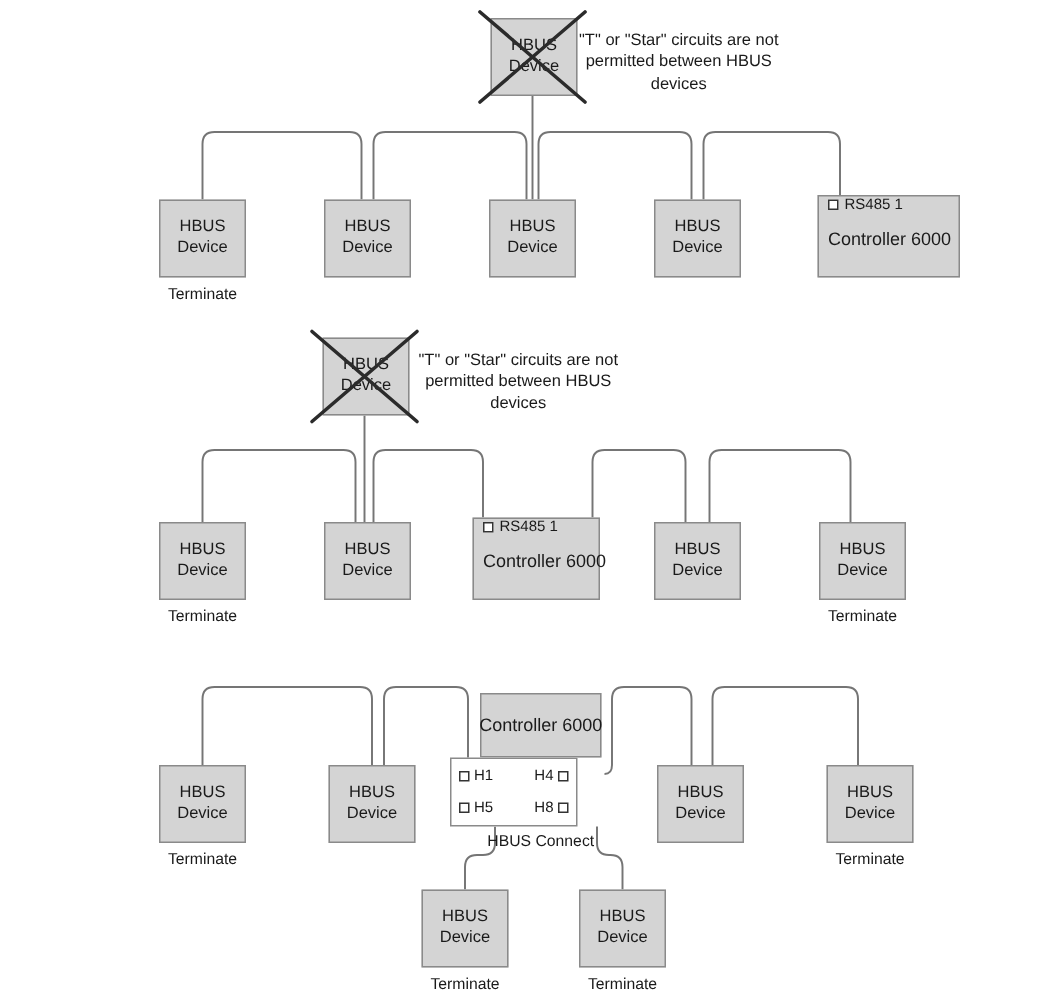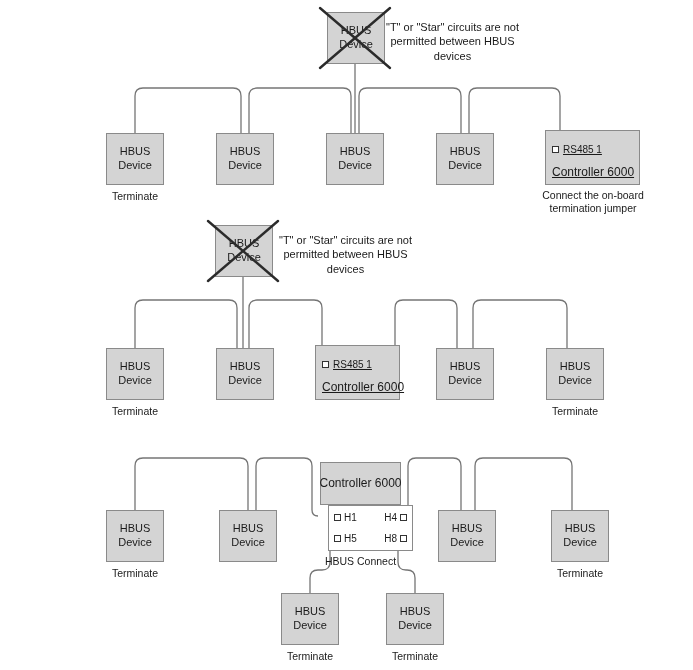--- a/index.html
+++ b/index.html
@@ -14,21 +14,21 @@
 
   .box { position:absolute; z-index:2; background:var(--box-fill,#d4d4d4);
          border:1px solid var(--box-border,#8a8a8a); display:flex; align-items:center;
          justify-content:center; text-align:center; font-size:11px; line-height:1.25; }
   .dev { width:58px; height:52px; }
 
   .caption { position:absolute; z-index:2; font-size:10.5px; text-align:center; line-height:1.25; }
   .note { position:absolute; z-index:2; font-size:11px; text-align:center; line-height:1.3; }
 
   .controller { position:absolute; z-index:2; background:var(--box-fill,#d4d4d4);
-                border:1px solid var(--box-border,#8a8a8a); padding:13px 6px;text-decoration:underline; }
+                border:1px solid var(--box-border,#8a8a8a); padding:0 6px; }
   .port-row { display:flex; align-items:center; gap:4px; font-size:10px; }
   .port-square { width:7px; height:7px; border:1px solid #333; background:#fff; flex:0 0 auto; }
   .controller-name { text-align:right; margin-top:10px; font-size:12px; white-space:nowrap; }
 
   .module { position:absolute; z-index:2; background:#ffffff; border:1px solid var(--box-border,#8a8a8a);
             display:flex; flex-direction:column; justify-content:space-between; padding:6px 5px; }
   .module-row { display:flex; justify-content:space-between; }
   .module-port { display:flex; align-items:center; gap:3px; font-size:10px; }
 </style>
 </head>
@@ -77,21 +77,20 @@
   </div>
   <div class="caption" style="left:106px; top:190px; width:58px;">Terminate</div>
 
   <div class="controller" style="left:545px; top:130px; width:95px; height:55px;">
     <div class="port-row">
       <span class="port-square"></span>
       <span>RS485 1</span>
     </div>
     <div class="controller-name">Controller 6000</div>
   </div>
-  <div class="caption" style="left:533px; top:189px; width:120px;">Connect the on-board termination jumper</div>
 
   <div class="box dev" style="left:215px; top:225px;">
     <span>HBUS Device</span>
   </div>
   <div class="note" style="left:278px; top:233px; width:135px;">"T" or "Star" circuits are not permitted between HBUS devices</div>
 
   <div class="box dev" style="left:106px; top:348px;">
     <span>HBUS Device</span>
   </div>
   <div class="box dev" style="left:216px; top:348px;">
@@ -111,21 +110,21 @@
       <span class="port-square"></span>
       <span>RS485 1</span>
     </div>
     <div class="controller-name">Controller 6000</div>
   </div>
 
   <div class="box" style="left:320px; top:462px; width:81px; height:43px;">
     <span class="controller-name" style="margin-top:0;">Controller 6000</span>
   </div>
 
-  <div class="module" style="left:328px; top:505px; width:85px; height:46px;">
+  <div class="module" style="left:300px; top:505px; width:85px; height:46px;">
     <div class="module-row">
       <span class="module-port">
         <span class="port-square"></span>
         <span>H1</span>
       </span>
       <span class="module-port">
         <span>H4</span>
         <span class="port-square"></span>
       </span>
     </div>

